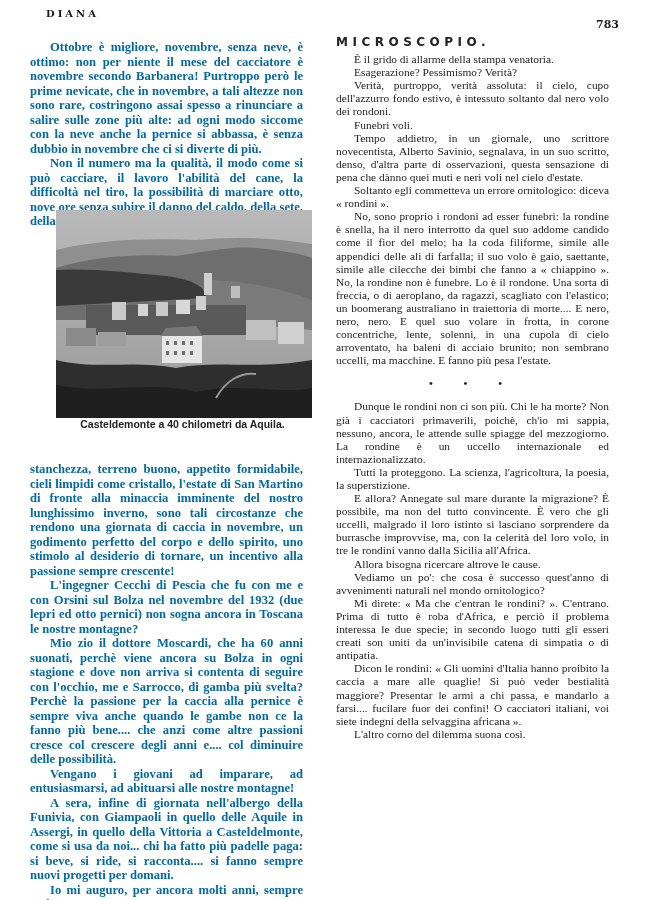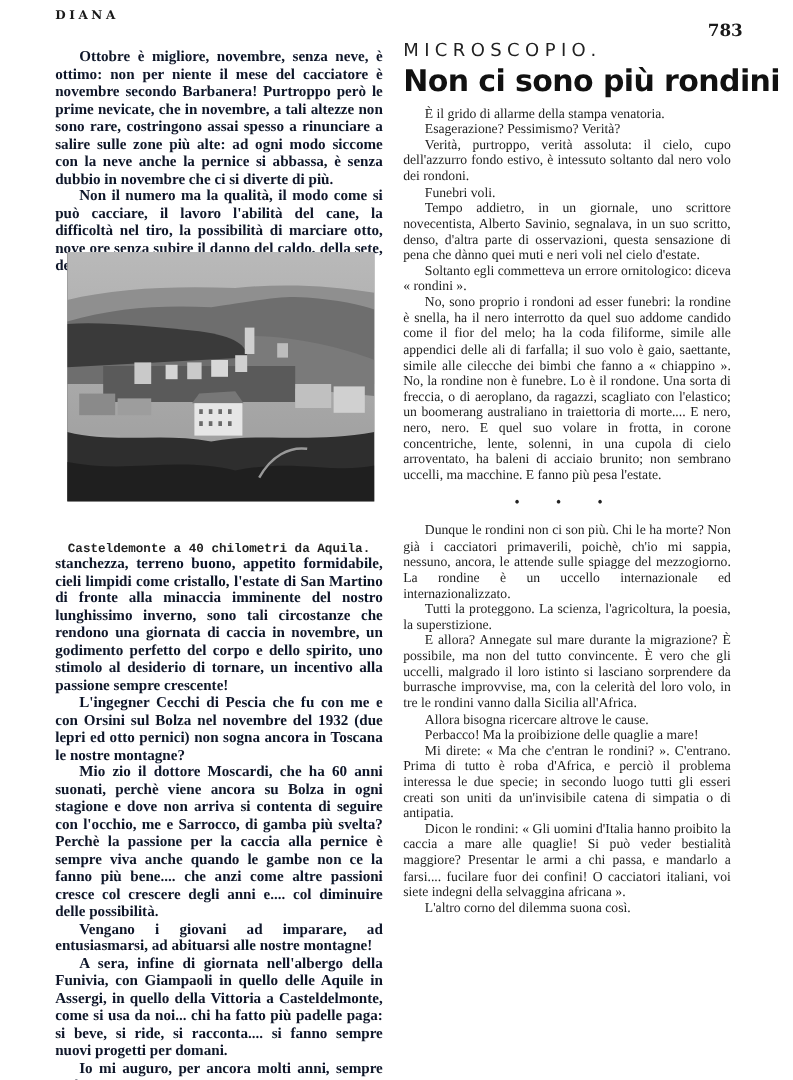--- a/index.html
+++ b/index.html
@@ -4,51 +4,51 @@
 <style>
   html, body { margin: 0; padding: 0; background: #ffffff; }
   body { width: 661px; height: 900px; position: relative; overflow: hidden; color: #1a1a1a; }
   .page { position: absolute; inset: 0; }
   .running-head {
     position: absolute; top: 8px; left: 46px;
     font-family: "DejaVu Serif", serif; font-weight: bold; font-size: 10px; letter-spacing: 3px;
   }
   .page-number {
     position: absolute; top: 18px; right: 42px;
-    font-family: "DejaVu Serif", serif; font-weight: bold; font-size: 14px;
+    font-family: "DejaVu Serif", serif; font-weight: bold; font-size: 11px;
   }
   .col-left {
-    position: absolute; left: 46px; top: 40px; width: 273px;
+    position: absolute; left: 30px; top: 40px; width: 273px;
     font-family: "Liberation Serif", serif; font-size: 12.6px; line-height: 14.5px;
-    text-align: justify; font-weight: bold; color: #0f172a;
+    text-align: justify; font-weight: bold; color: #0369a1;
   }
   .col-left p { margin: 0; text-indent: 20px; }
   .col-right {
     position: absolute; left: 336px; top: 36px; width: 273px;
     font-family: "Liberation Serif", serif; font-size: 11.4px; line-height: 13.1px;
     text-align: justify; color: #222;
   }
   .col-right p { margin: 0; text-indent: 18px; }
   .rubric {
-    font-family: "DejaVu Sans", sans-serif; font-weight: normal; font-size: 15px;
+    font-family: "DejaVu Sans", sans-serif; font-weight: bold; font-size: 12px;
     letter-spacing: 4.5px; margin: 0 0 4px 0;
   }
   .title {
     font-family: "DejaVu Sans", sans-serif; font-weight: bold; font-size: 25px;
     letter-spacing: -0.5px; line-height: 30px; margin: 0 0 6px 0; white-space: nowrap; color: #111;
   }
   .section-break { text-align: center; letter-spacing: 14px; font-size: 11px; margin: 10px 0 10px 0; font-weight: bold; }
   .figure {
     position: absolute; left: 56px; top: 210px; width: 256px; height: 208px;
     overflow: hidden; background: #6d6d6d;
   }
   .figure svg { display: block; }
   .caption {
-    position: absolute; left: 46px; top: 452px; width: 273px;
-    font-family: Liberation Mono, monospace; font-size: 10.5px; line-height: 13px; color: #222;
+    position: absolute; left: 46px; top: 418px; width: 273px;
+    font-family: Liberation Sans, sans-serif; font-size: 10.5px; line-height: 13px; color: #222;
   }
   .caption .main { text-align: center; font-weight: bold; }
   .caption .credit { text-align: right; font-style: italic; font-size: 9.5px; color: #444; }
   .col-left.lower { top: 462px; }
 </style>
 </head>
 <body>
 
 <div class="page">
 
@@ -118,33 +118,32 @@
     <p>L'ingegner Cecchi di Pescia che fu con me e con Orsini sul Bolza nel novembre del 1932 (due lepri ed otto pernici) non sogna ancora in Toscana le nostre montagne?</p>
     <p>Mio zio il dottore Moscardi, che ha 60 anni suonati, perchè viene ancora su Bolza in ogni stagione e dove non arriva si contenta di seguire con l'occhio, me e Sarrocco, di gamba più svelta? Perchè la passione per la caccia alla pernice è sempre viva anche quando le gambe non ce la fanno più bene.... che anzi come altre passioni cresce col crescere degli anni e.... col diminuire delle possibilità.</p>
     <p>Vengano i giovani ad imparare, ad entusiasmarsi, ad abituarsi alle nostre montagne!</p>
     <p>A sera, infine di giornata nell'albergo della Funivia, con Giampaoli in quello delle Aquile in Assergi, in quello della Vittoria a Casteldelmonte, come si usa da noi... chi ha fatto più padelle paga: si beve, si ride, si racconta.... si fanno sempre nuovi progetti per domani.</p>
     <p>Io mi auguro, per ancora molti anni, sempre così.</p>
 
   </div>
 
   <div class="col-right">
     <div class="rubric">MICROSCOPIO.</div>
-    <div class="title">Non ci sono più rondini</div>
     <p>È il grido di allarme della stampa venatoria.</p>
     <p>Esagerazione? Pessimismo? Verità?</p>
     <p>Verità, purtroppo, verità assoluta: il cielo, cupo dell'azzurro fondo estivo, è intessuto soltanto dal nero volo dei rondoni.</p>
     <p>Funebri voli.</p>
     <p>Tempo addietro, in un giornale, uno scrittore novecentista, Alberto Savinio, segnalava, in un suo scritto, denso, d'altra parte di osservazioni, questa sensazione di pena che dànno quei muti e neri voli nel cielo d'estate.</p>
     <p>Soltanto egli commetteva un errore ornitologico: diceva « rondini ».</p>
     <p>No, sono proprio i rondoni ad esser funebri: la rondine è snella, ha il nero interrotto da quel suo addome candido come il fior del melo; ha la coda filiforme, simile alle appendici delle ali di farfalla; il suo volo è gaio, saettante, simile alle cilecche dei bimbi che fanno a « chiappino ». No, la rondine non è funebre. Lo è il rondone. Una sorta di freccia, o di aeroplano, da ragazzi, scagliato con l'elastico; un boomerang australiano in traiettoria di morte.... E nero, nero, nero. E quel suo volare in frotta, in corone concentriche, lente, solenni, in una cupola di cielo arroventato, ha baleni di acciaio brunito; non sembrano uccelli, ma macchine. E fanno più pesa l'estate.</p>
     <div class="section-break">• • •</div>
     <p>Dunque le rondini non ci son più. Chi le ha morte? Non già i cacciatori primaverili, poichè, ch'io mi sappia, nessuno, ancora, le attende sulle spiagge del mezzogiorno. La rondine è un uccello internazionale ed internazionalizzato.</p>
     <p>Tutti la proteggono. La scienza, l'agricoltura, la poesia, la superstizione.</p>
     <p>E allora? Annegate sul mare durante la migrazione? È possibile, ma non del tutto convincente. È vero che gli uccelli, malgrado il loro istinto si lasciano sorprendere da burrasche improvvise, ma, con la celerità del loro volo, in tre le rondini vanno dalla Sicilia all'Africa.</p>
     <p>Allora bisogna ricercare altrove le cause.</p>
-    <p>Perbacco! Ma la proibizione delle quaglie a mare!</p>
+    <p>Vediamo un po': che cosa è successo quest'anno di avvenimenti naturali nel mondo ornitologico?</p>
     <p>Mi direte: « Ma che c'entran le rondini? ». C'entrano. Prima di tutto è roba d'Africa, e perciò il problema interessa le due specie; in secondo luogo tutti gli esseri creati son uniti da un'invisibile catena di simpatia o di antipatia.</p>
     <p>Dicon le rondini: « Gli uomini d'Italia hanno proibito la caccia a mare alle quaglie! Si può veder bestialità maggiore? Presentar le armi a chi passa, e mandarlo a farsi.... fucilare fuor dei confini! O cacciatori italiani, voi siete indegni della selvaggina africana ».</p>
     <p>L'altro corno del dilemma suona così.</p>
 
   </div>
 
 </div>
 
 </body></html>

